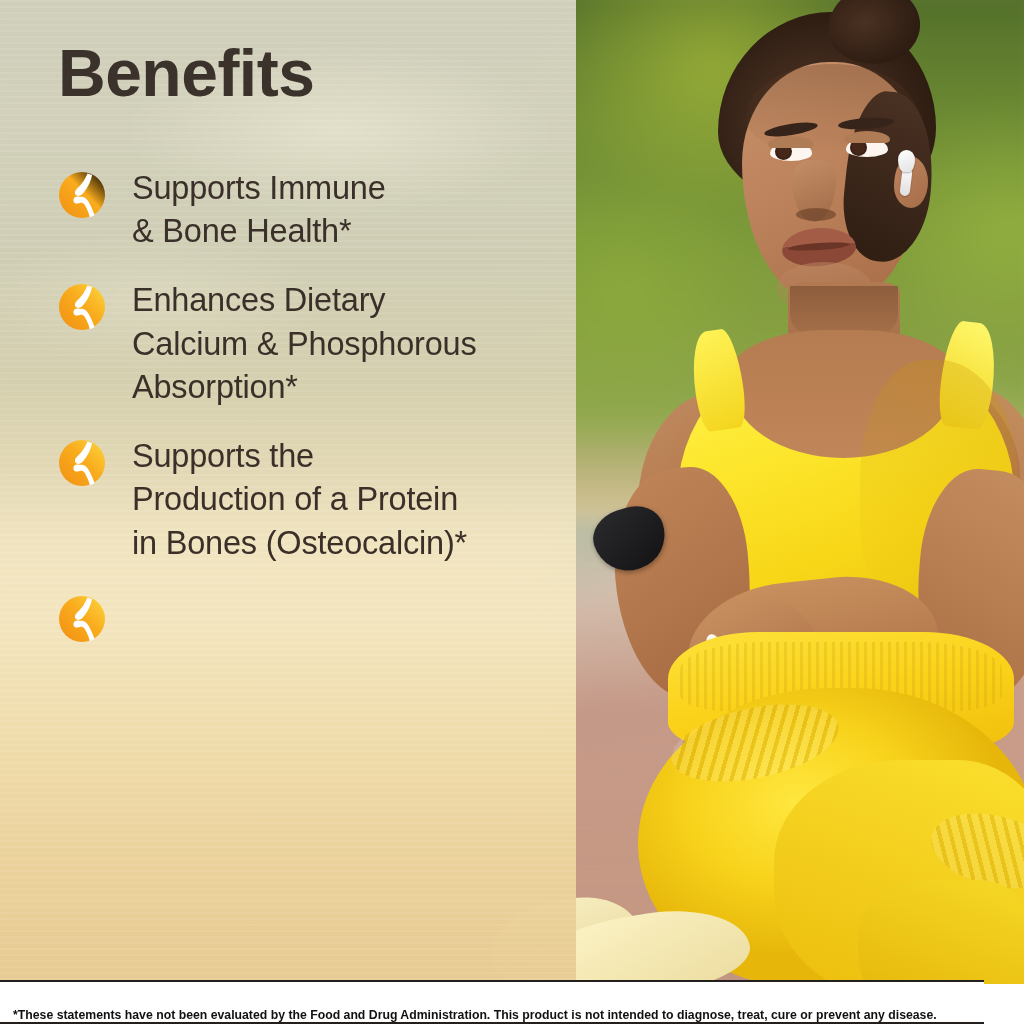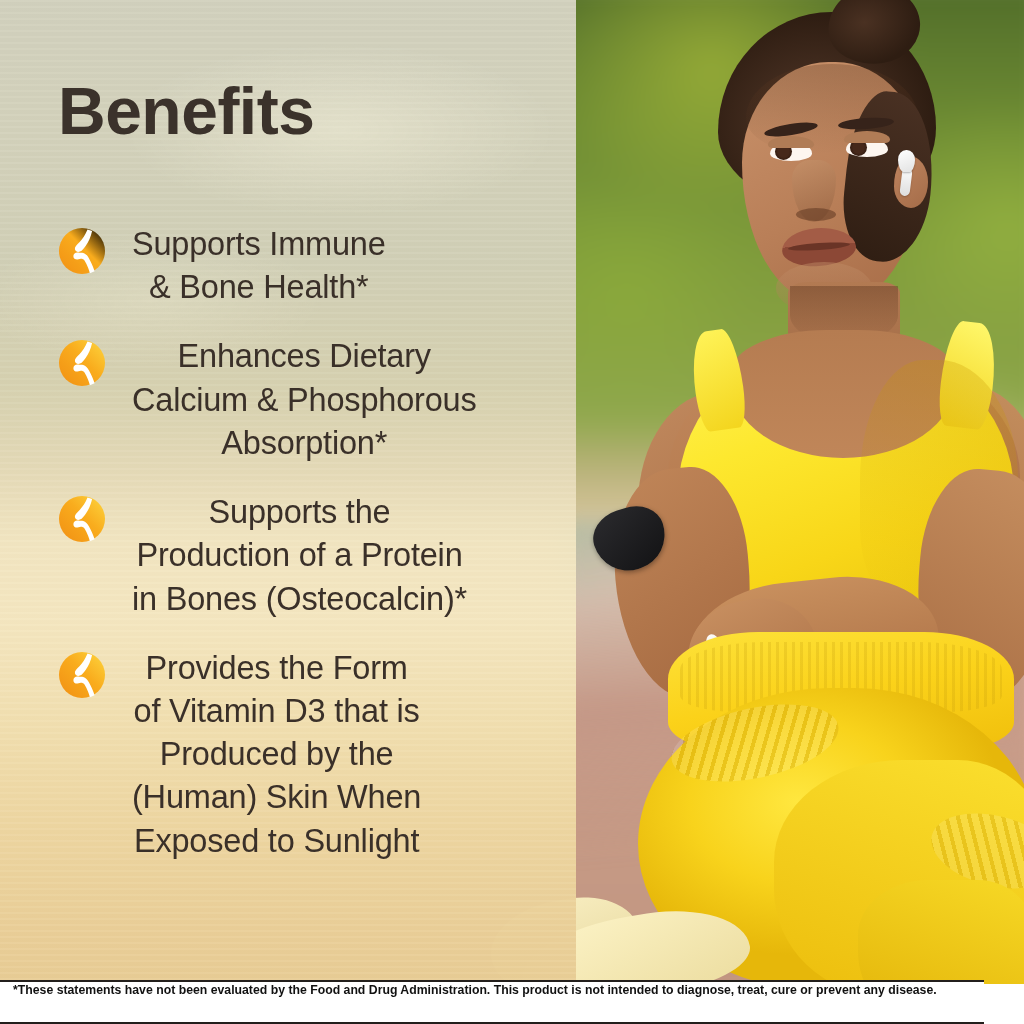--- a/index.html
+++ b/index.html
@@ -292,48 +292,48 @@
   .panel-tex{
     position:absolute;inset:0;
     background:
       radial-gradient(ellipse 300px 120px at 340px 130px, rgba(255,252,230,.42), rgba(255,255,255,0) 72%),
       radial-gradient(ellipse 230px 90px at 150px 300px, rgba(245,240,215,.30), rgba(255,255,255,0) 75%),
       repeating-linear-gradient(180deg, rgba(255,255,255,.05) 0 2px, rgba(0,0,0,.012) 2px 6px);
     opacity:.85;
   }
 
   
-  .content{position:absolute;left:0;top:0;width:576px;height:984px;margin-top:38px;}
+  .content{position:absolute;left:0;top:0;width:576px;height:984px;}
 
   .title{
     position:absolute;left:58px;top:40px;
     font-size:66px;font-weight:bold;
     color:#3b322b;letter-spacing:-0.5px;line-height:1;
     white-space:nowrap;
   }
 
-  .bullets{position:absolute;left:58px;top:185px;width:500px;text-align:center;}
+  .bullets{position:absolute;left:58px;top:167px;width:500px;}
   .bullet{display:flex;align-items:flex-start;margin-bottom:26px;}
   .bullet .icon-wrap{
     flex:0 0 auto;width:48px;height:48px;margin-right:26px;margin-top:4px;
   }
   .bone-ico{display:block;width:48px;height:48px;}
   .bullet .btext{
     font-size:32.5px;line-height:1.33;color:#3a3029;font-weight:400;
     letter-spacing:-0.2px;
     white-space:pre-line;
   }
 
   
   .footer{
     position:absolute;left:0;bottom:0;width:984px;height:40px;
     background:#ffffff;
     border-top:2px solid #231f1c;
     border-bottom:2px solid #231f1c;
-    display:flex;align-items:flex-start;
+    display:flex;align-items:flex-end;
   }
   .footer-text{
     padding-left:14px;
     font-size:13.2px;color:#111111;font-weight:bold;
     transform:scaleX(.93);transform-origin:left center;
     white-space:nowrap;
     font-family:"Liberation Sans","DejaVu Sans",sans-serif;
   }
 </style>
 </head>
@@ -486,25 +486,20 @@
                 <stop offset="0%" stop-color="#f18f13"></stop>
                 <stop offset="55%" stop-color="#f9ac1d"></stop>
                 <stop offset="100%" stop-color="#fdd63f"></stop>
               </linearGradient>
             </defs>
             <circle cx="24" cy="24" r="23" fill="url(#g4)"></circle>
             <path d="M29.5 2.5 C27.3 7.8 24.6 12.0 21.2 15.4 C18.6 18.0 16.6 19.7 16.9 22.1 C17.2 24.4 19.6 25.6 22.0 24.6 C24.4 23.6 25.8 21.3 27.6 18.9 C30.6 14.9 32.8 10.0 34.1 4.0 Z" fill="#ffffff"></path>
             <path d="M20.0 25.6 C17.6 25.2 15.6 26.6 15.4 28.9 C15.2 31.2 17.0 32.7 19.4 32.6 C21.4 32.5 22.9 31.6 24.4 31.9 C26.2 32.3 27.0 34.1 28.2 36.6 C29.6 39.6 30.9 42.6 31.9 46.2 L36.6 44.2 C35.0 39.4 33.2 35.2 31.0 31.4 C29.4 28.6 27.8 26.6 25.2 25.9 C23.4 25.4 21.8 25.9 20.0 25.6 Z" fill="#ffffff"></path>
           </svg>
         </span>
-        <div class="btext">Provides the Form
-of Vitamin D3 that is
-Produced by the
-(Human) Skin When
-Exposed to Sunlight</div>
       </div>
 
     </div>
   </div>
 
   <div class="footer">
     <div class="footer-text">*These statements have not been evaluated by the Food and Drug Administration. This product is not intended to diagnose, treat, cure or prevent any disease.</div>
   </div>
 
 </div>

